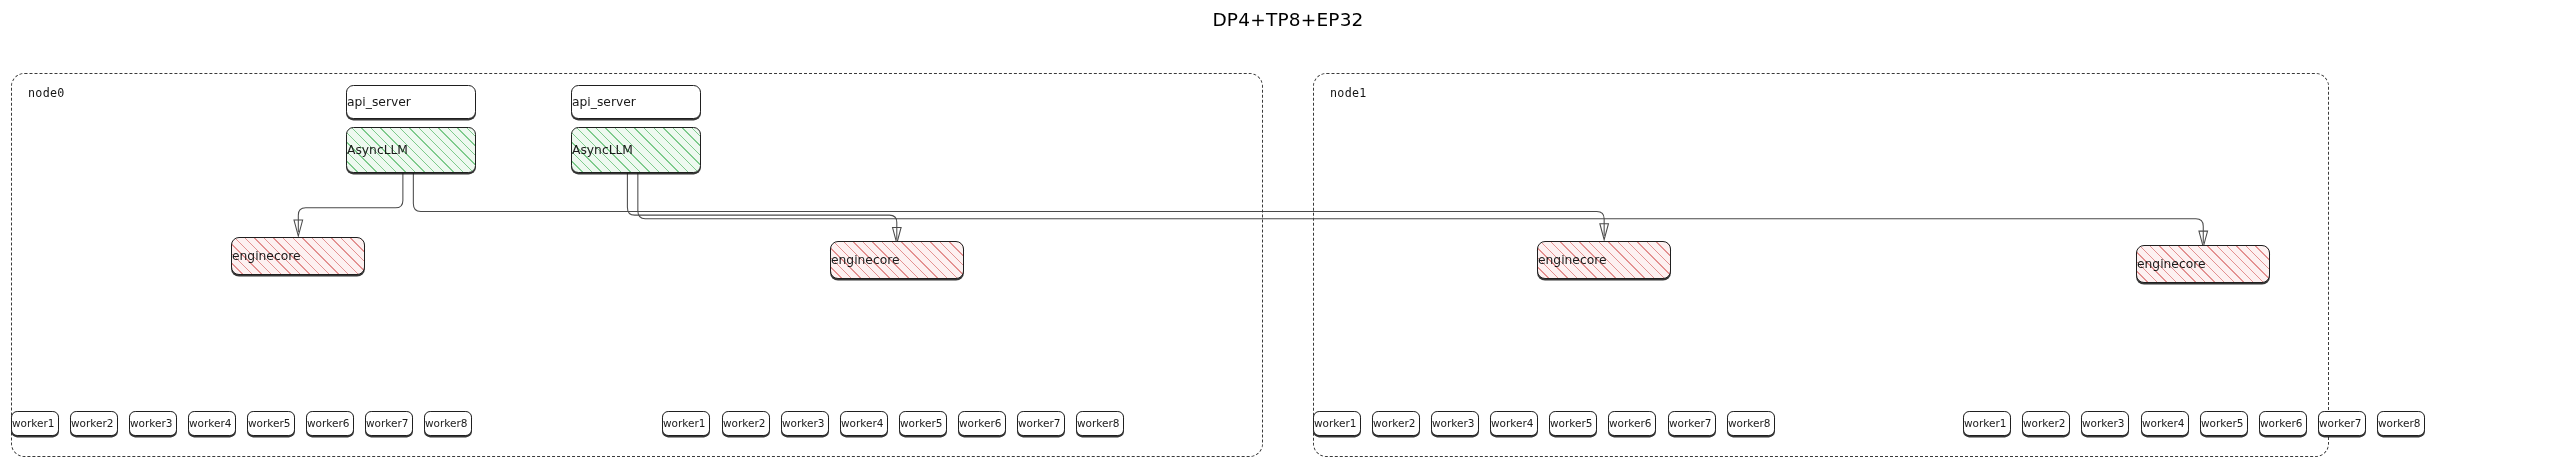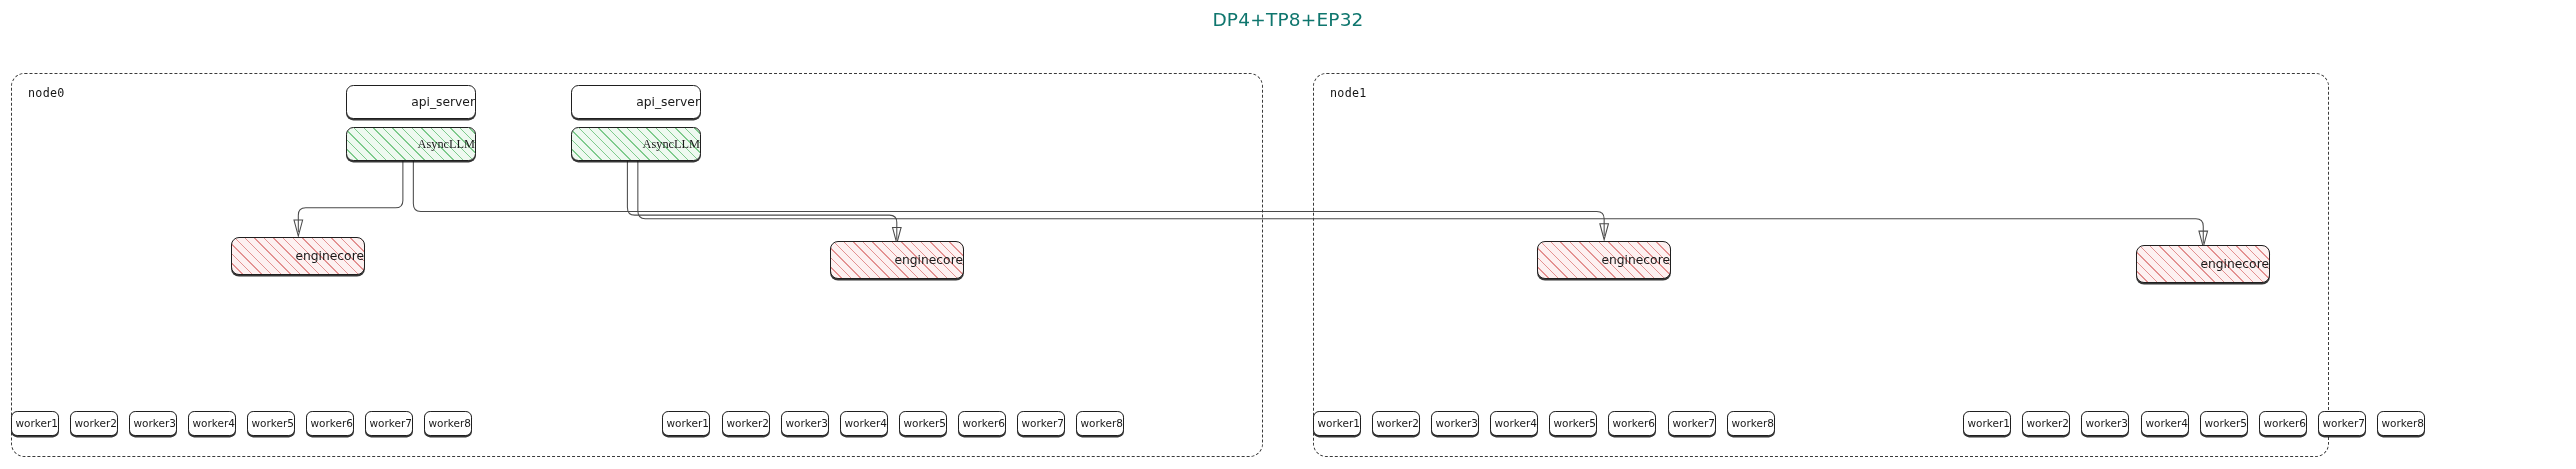--- a/index.html
+++ b/index.html
@@ -1,40 +1,39 @@
 <!DOCTYPE html>
 <html style="font-size:9.8px"><head>
 <meta charset="utf-8">
 <style>
   html,body{margin:0;padding:0;background:#ffffff;}
   body{width:2576px;height:469px;position:relative;overflow:hidden;
        font-family:"DejaVu Sans","Liberation Sans",sans-serif;color:#1a1a1a;}
 
   
   #title{position:absolute;left:0;top:8.6px;width:2576px;text-align:center;
-         font-size:18.5px;font-weight:400;letter-spacing:0.2px;color:#0f766e;}
+         font-size:18.5px;font-weight:400;letter-spacing:0.2px;color:#000000;}
 
   
   .node{position:absolute;top:73px;height:384px;
         border:1.5px dashed #3b3b3b;border-radius:13.5px;box-sizing:border-box;background:transparent;}
   .node-label{position:absolute;left:16px;top:12.3px;font-size:11.7px;color:#141414;
               font-family:"DejaVu Sans Mono","Liberation Mono",monospace;letter-spacing:0.3px;}
 
   
   .box{position:absolute;box-sizing:border-box;border:1.4px solid #1f1f1f;border-radius:6.8px;
-       display:flex;align-items:center;justify-content:flex-end;font-size:12.3px;
+       display:flex;align-items:center;justify-content:flex-start;font-size:12.3px;
        background:#ffffff;box-shadow:0 1.5px 0 0 rgba(20,20,20,.85);}
   .box span{position:relative;z-index:3;line-height:1;}
 
   .box.api{height:34px;border-radius:7.4px;}
-  .box.async{height:34px;border-radius:7.4px;
+  .box.async{height:46px;border-radius:7.4px;
     background-color:#eef9f0;
     background-image:repeating-linear-gradient(45deg,
         rgba(120,200,135,.95) 0 1px, rgba(0,0,0,0) 1px 6.8px);
-    font-family:Liberation Serif, serif;
   }
   .box.engine{height:38px;border-radius:8px;
     background-color:#fdf1f1;
     background-image:repeating-linear-gradient(45deg,
         rgba(226,140,140,.95) 0 1px, rgba(0,0,0,0) 1px 6.8px);
   }
   .box.worker{height:24.6px;border-radius:6.2px;font-size:10.5px;background:#ffffff;
               box-shadow:0 1.4px 0 0 rgba(20,20,20,.85);}
 
   

